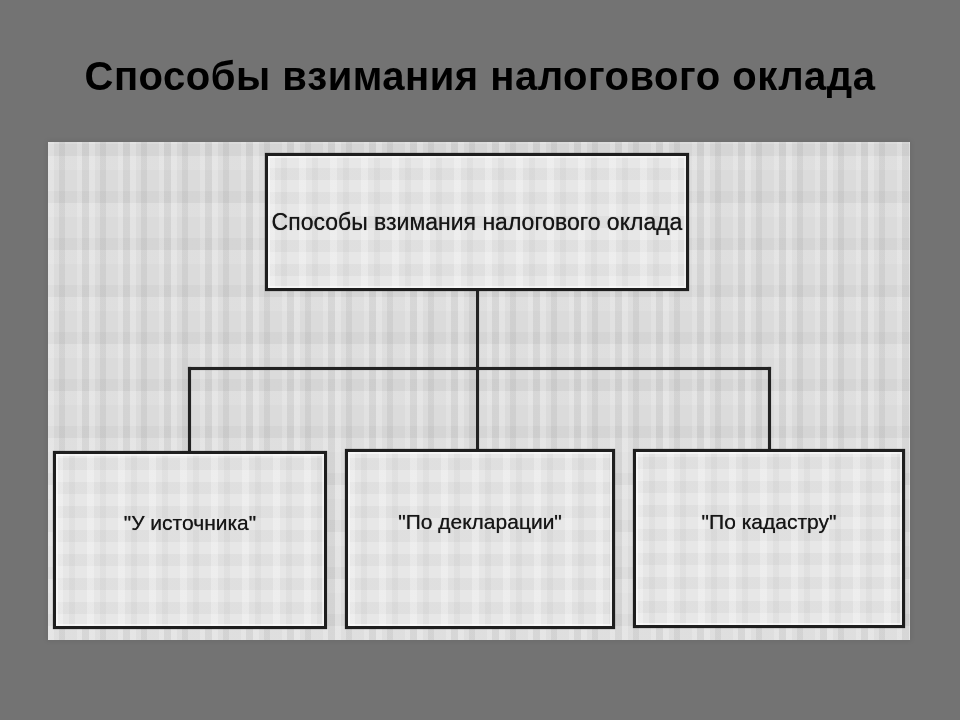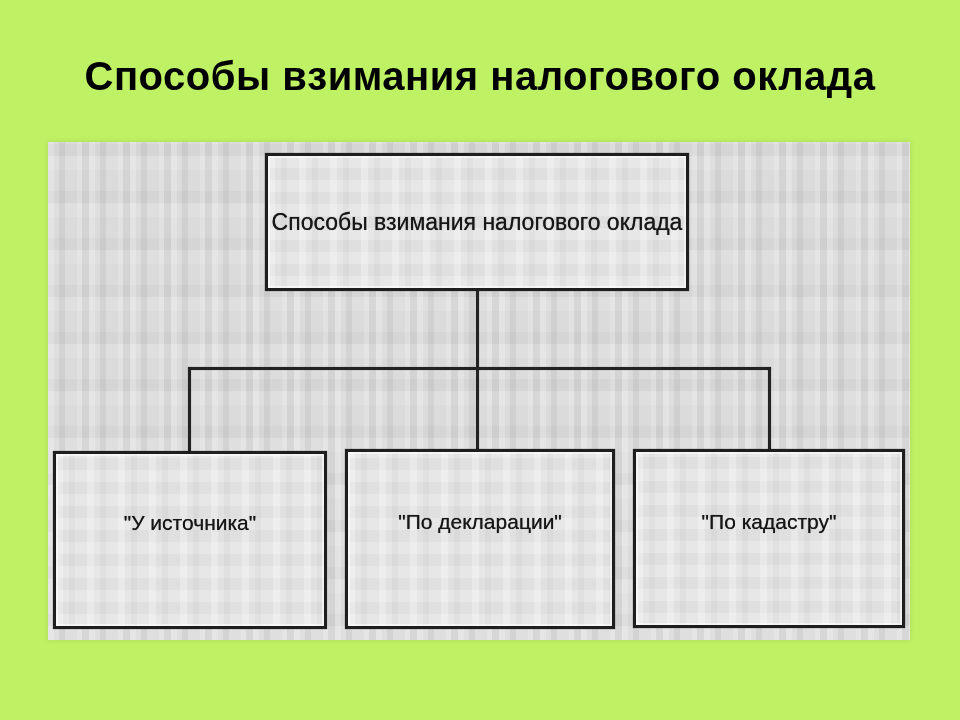--- a/index.html
+++ b/index.html
@@ -7,21 +7,21 @@
   html, body {
     width: 960px; height: 720px;
     background: #ffffff;
     font-family: "Liberation Sans", sans-serif;
     overflow: hidden;
   }
 
   .slide {
     position: relative;
     width: 960px; height: 720px;
-    background: #bef264;
+    background: #737373;
   }
 
   .slide-title {
     position: absolute;
     left: 0; top: 54px;
     width: 960px;
     text-align: center;
     font-size: 40px;
     font-weight: bold;
     letter-spacing: 0.5px;

